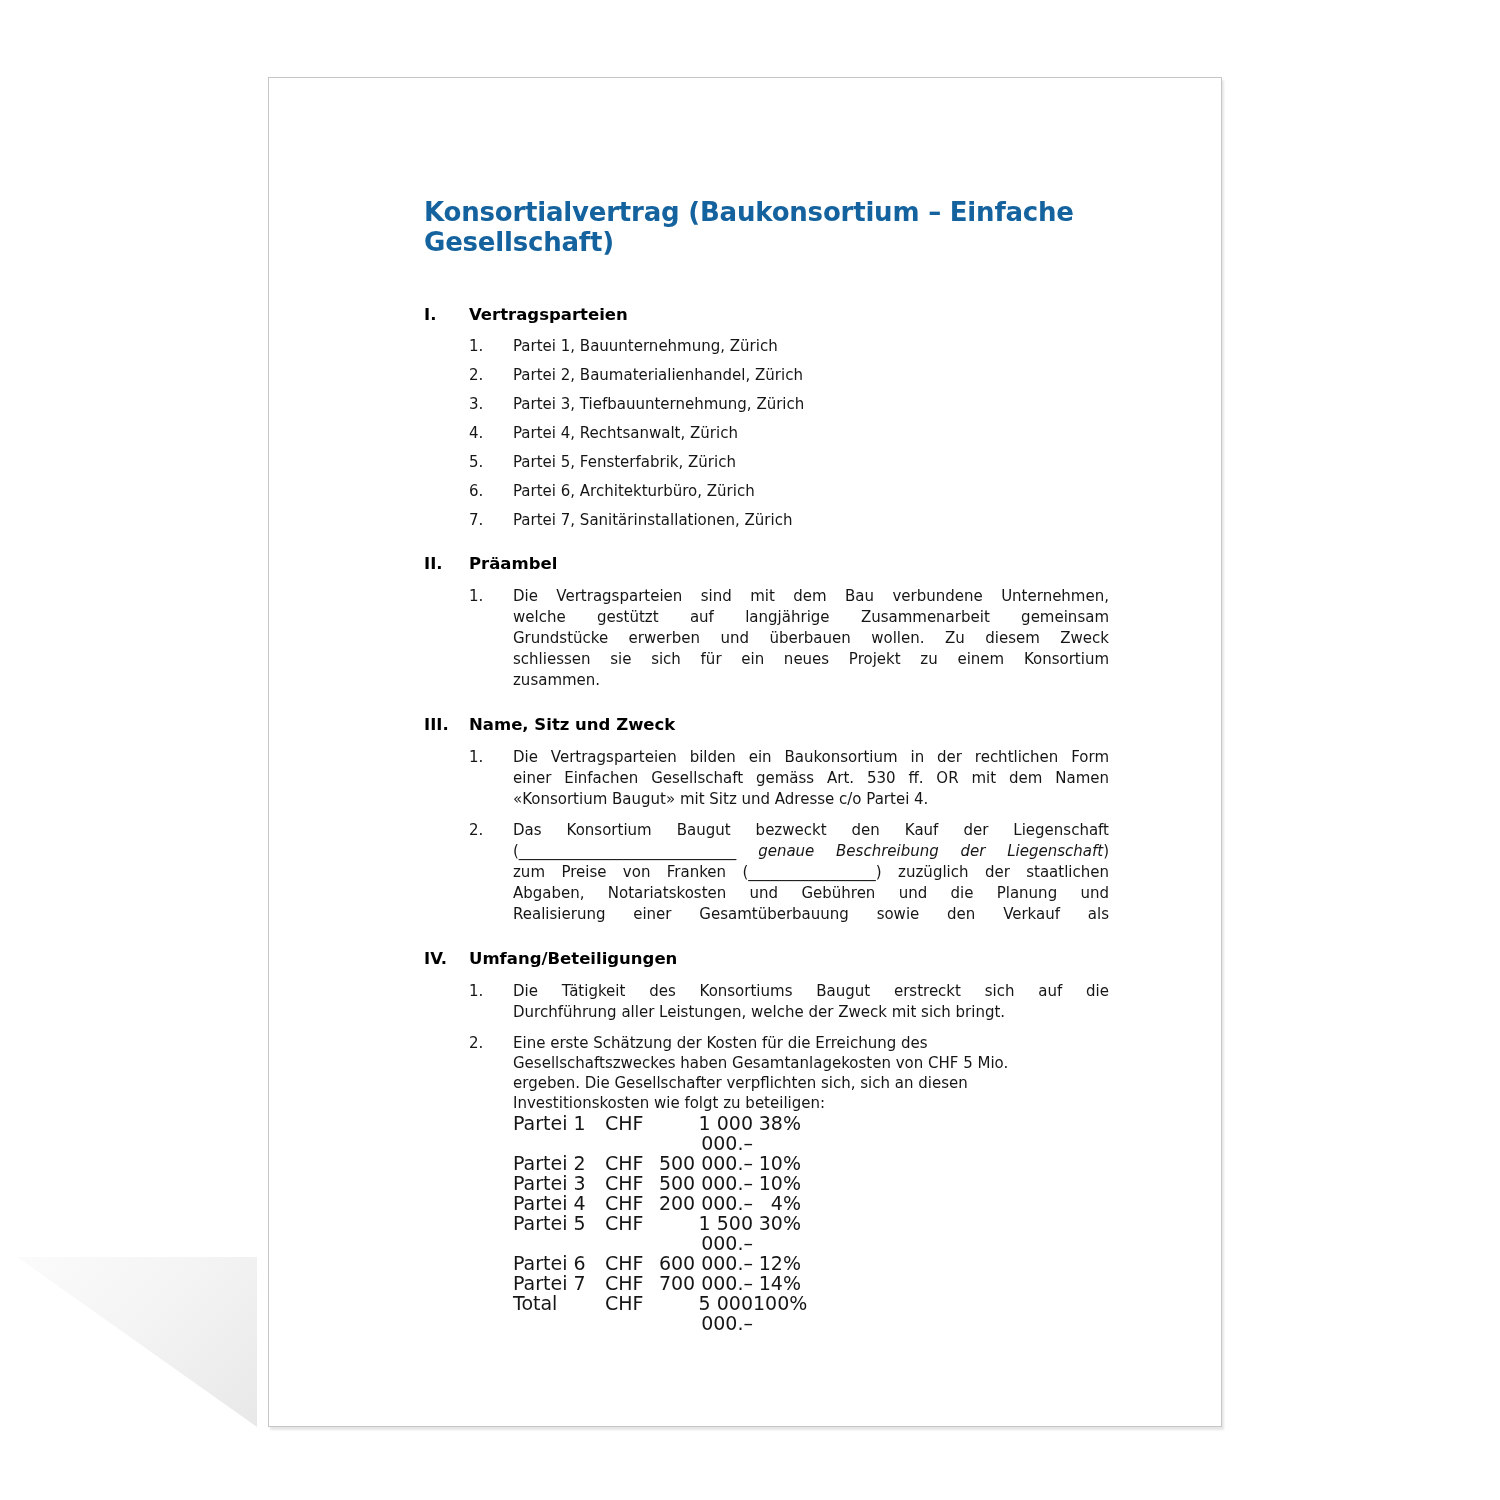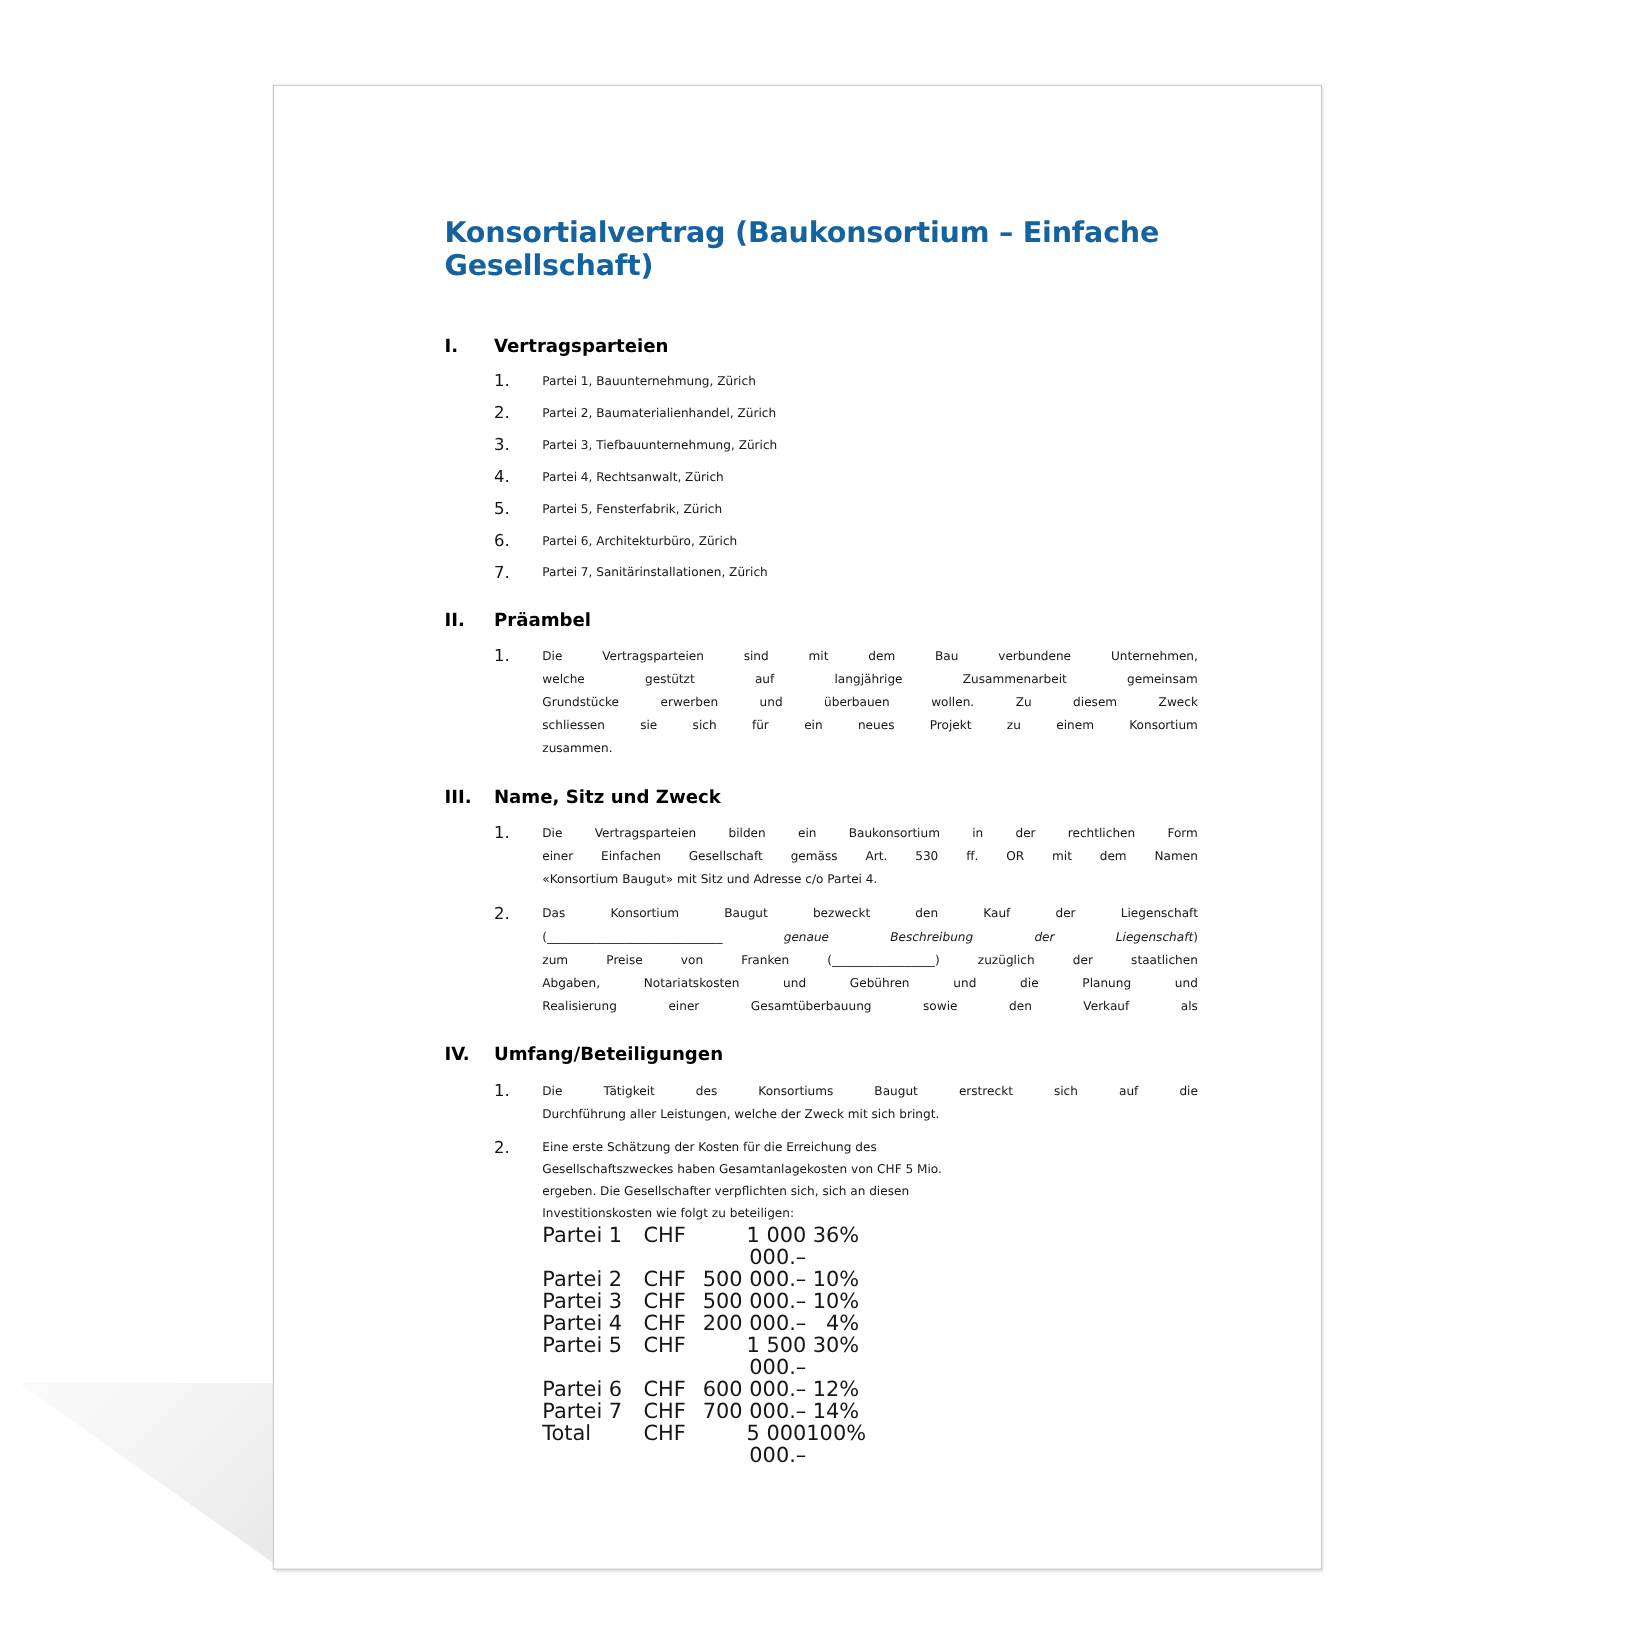--- a/index.html
+++ b/index.html
@@ -13,21 +13,21 @@
   }
   .fold{
     position:absolute;
     left:17px;top:1257px;
     width:240px;height:170px;
     background:linear-gradient(135deg,#fbfbfb 0%,#f4f4f4 45%,#e8e8e8 100%);
     clip-path:polygon(0 0,100% 0,100% 100%);
   }
   .page{
     position:absolute;
-    left:248px;top:77px;
+    left:268px;top:77px;
     width:954px;height:1350px;
     box-sizing:border-box;
     background:#ffffff;
     border:1px solid #c6c6c6;
     box-shadow:2px 3px 2px rgba(0,0,0,0.10);
     padding:119px 113px 0 155px;
   }
   .doc-title{
     font-weight:bold;
     font-size:26px;
@@ -44,21 +44,21 @@
     line-height:19px;
     color:#000;
     margin:0 0 13px 0;
   }
   .sec-num{flex:none;width:45px;}
   .items{margin-left:45px;}
   .item{display:flex;margin-bottom:10px;}
   .item-num{flex:none;width:44px;font-size:15px;line-height:21px;}
   .item.plain .item-num{line-height:19px;}
   .item-body{flex:none;width:596px;}
-  .line{font-size:11px;line-height:21px;text-align:left;}
+  .line{font-size:15px;line-height:21px;text-align:left;}
   .line.j{text-align:justify;text-align-last:justify;}
   .item.plain .line{line-height:19px;}
   .item.tight .line{line-height:20px;}
   .it{font-style:italic;}
   .btable{font-size:19px;line-height:20px;}
   .trow{display:flex;}
   .tc{flex:none;}
   .tc-name{width:92px;}
   .tc-cur{width:48px;}
   .tc-amt{width:100px;text-align:right;}
@@ -184,21 +184,21 @@
               <div class="item-body">
                 <div class="line"><span>Eine erste Schätzung der Kosten für die Erreichung des</span></div>
                 <div class="line"><span>Gesellschaftszweckes haben Gesamtanlagekosten von CHF 5 Mio.</span></div>
                 <div class="line"><span>ergeben. Die Gesellschafter verpflichten sich, sich an diesen</span></div>
                 <div class="line"><span>Investitionskosten wie folgt zu beteiligen:</span></div>
                 <div class="btable">
                   <div class="trow">
                     <span class="tc tc-name">Partei 1</span>
                     <span class="tc tc-cur">CHF</span>
                     <span class="tc tc-amt">1 000 000.–</span>
-                    <span class="tc tc-pct">36%</span>
+                    <span class="tc tc-pct">38%</span>
                   </div>
                   <div class="trow">
                     <span class="tc tc-name">Partei 2</span>
                     <span class="tc tc-cur">CHF</span>
                     <span class="tc tc-amt">500 000.–</span>
                     <span class="tc tc-pct">10%</span>
                   </div>
                   <div class="trow">
                     <span class="tc tc-name">Partei 3</span>
                     <span class="tc tc-cur">CHF</span>

